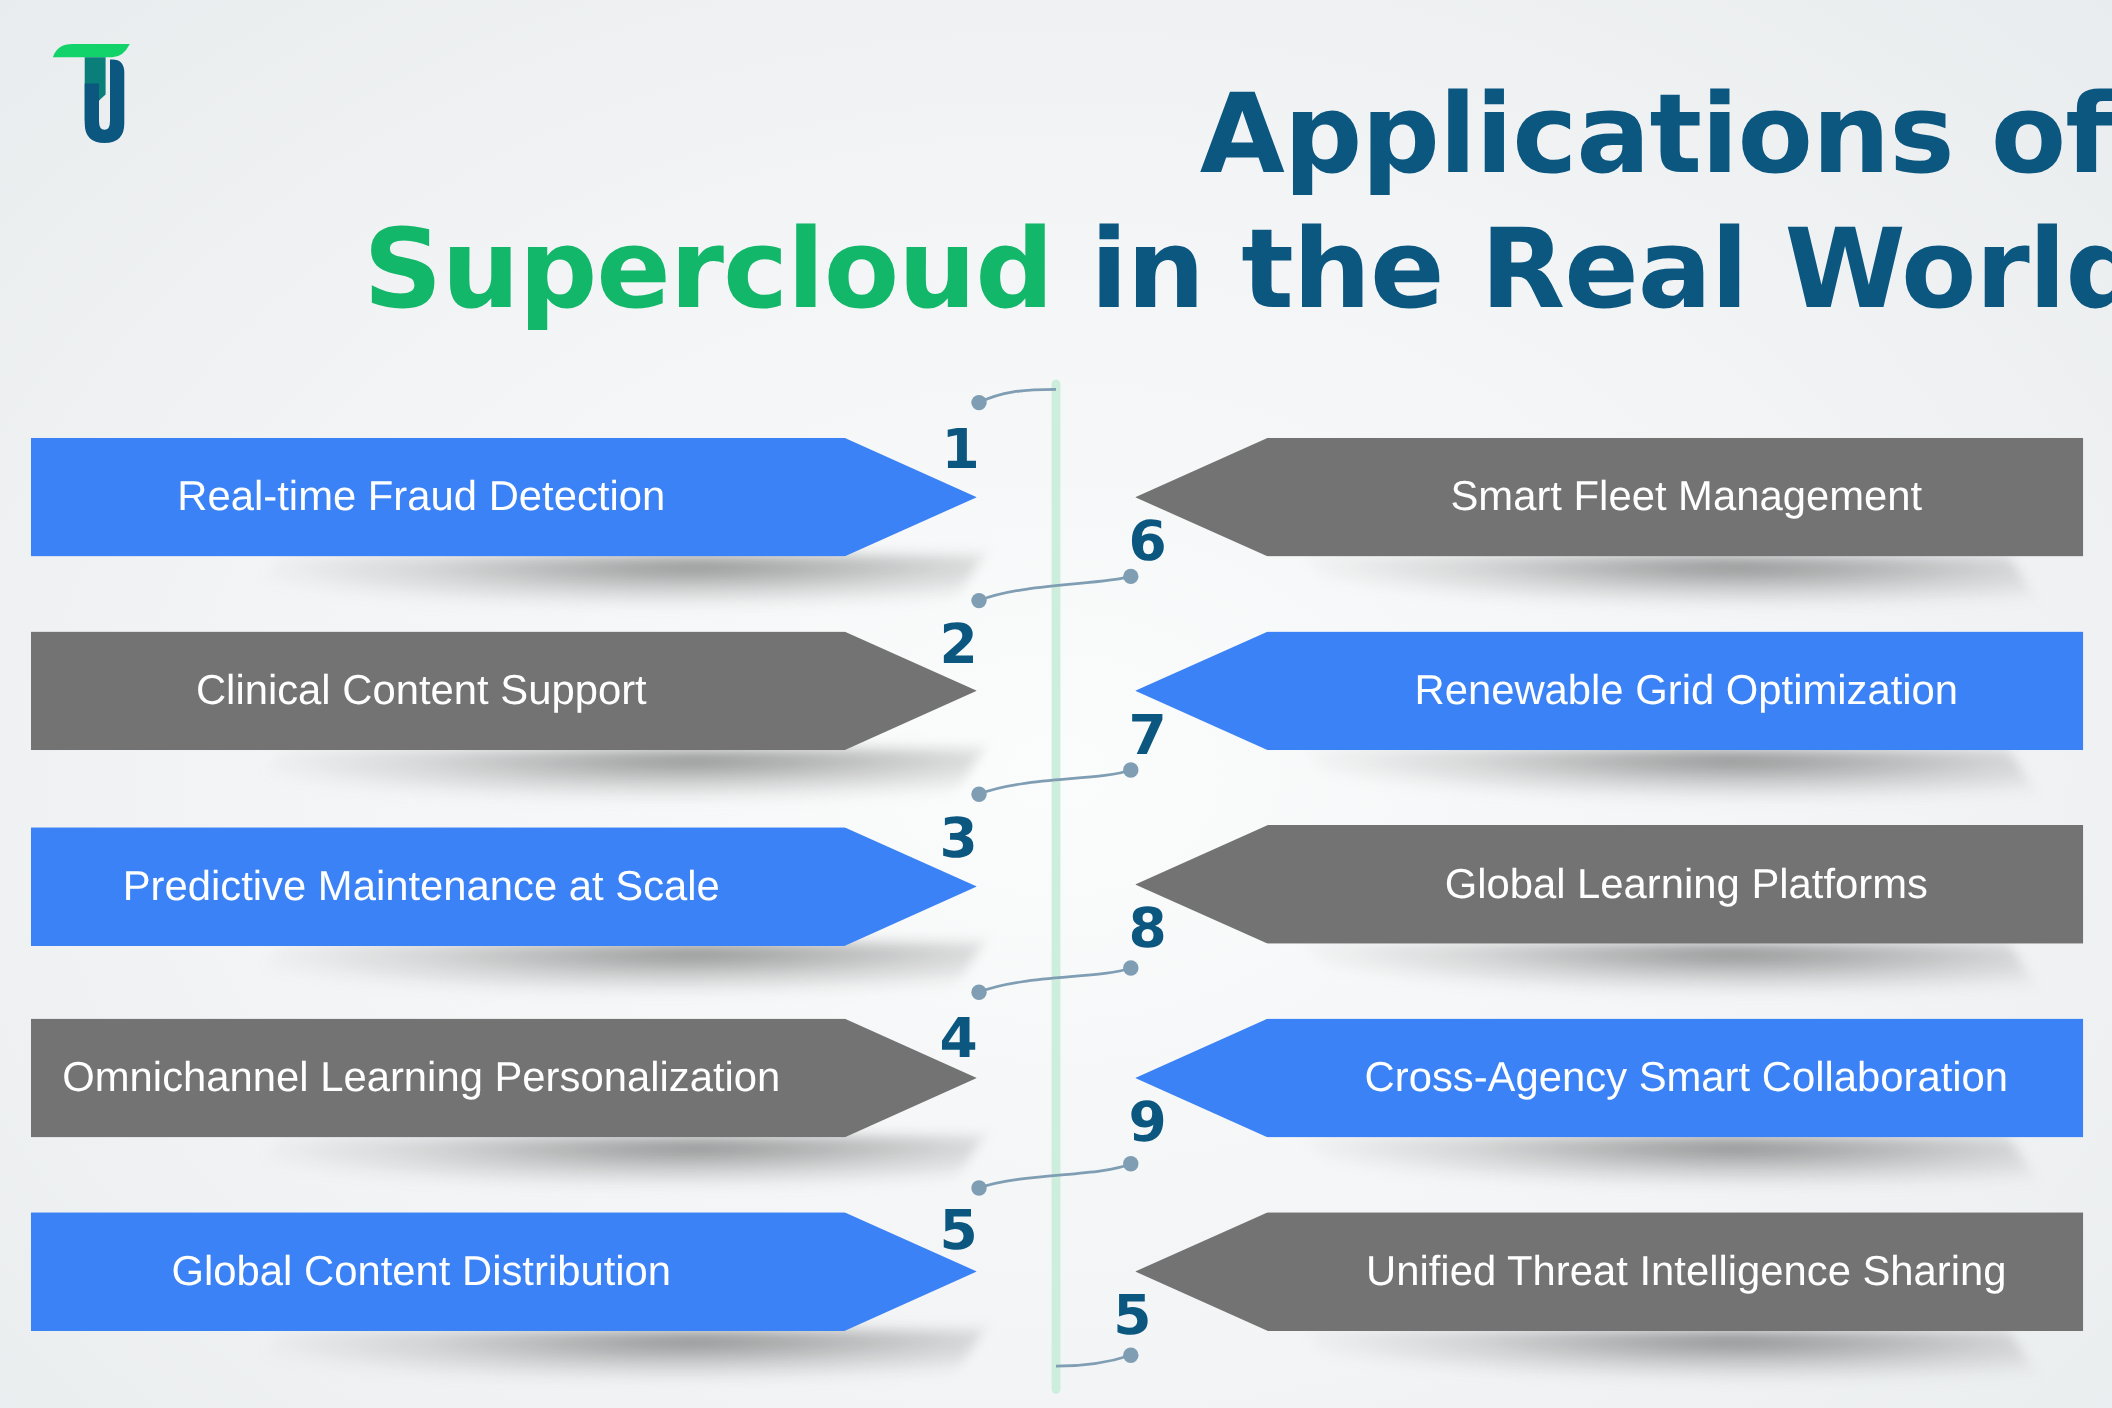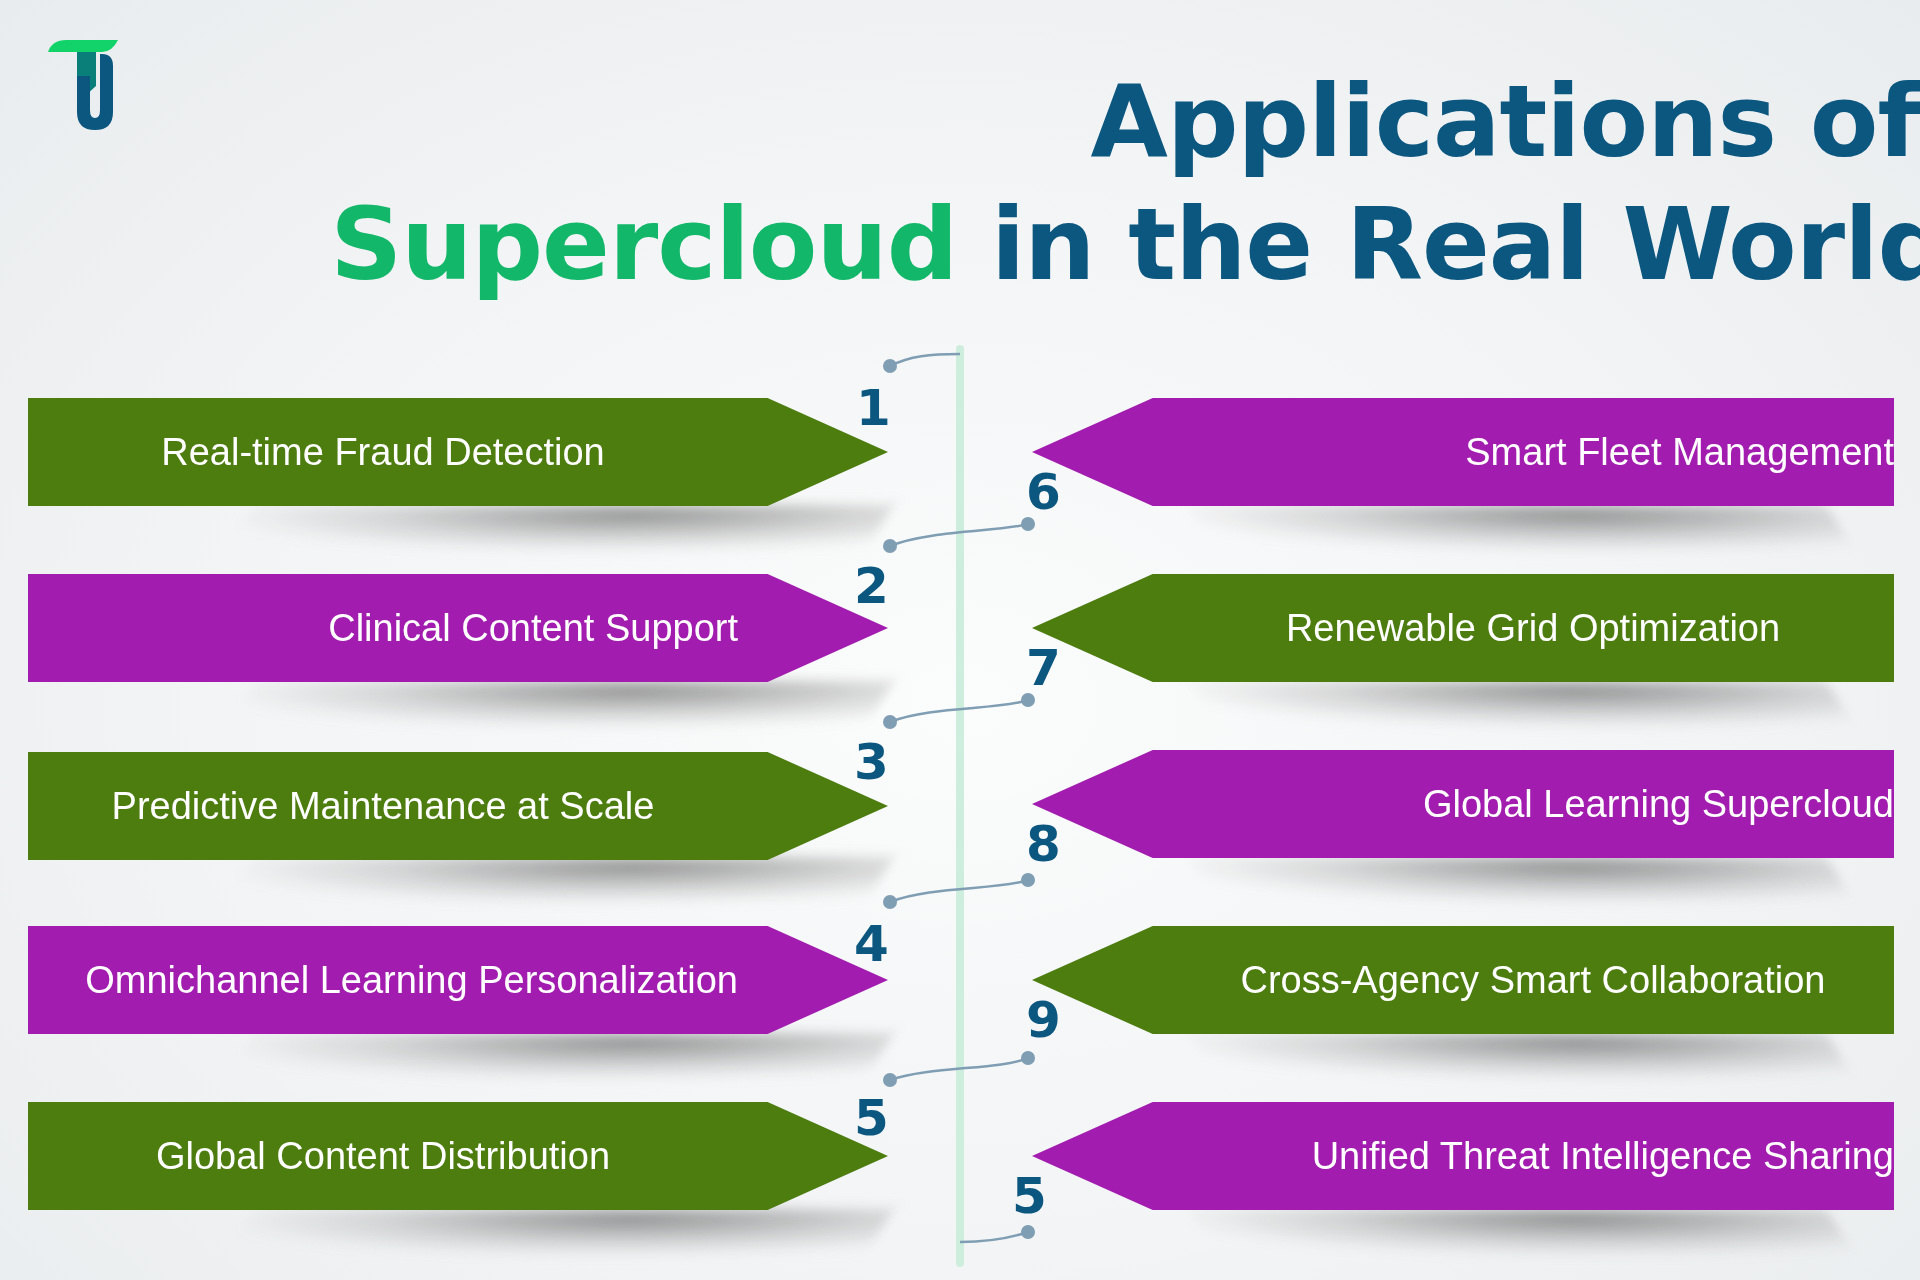--- a/index.html
+++ b/index.html
@@ -38,22 +38,22 @@
     position: absolute; height: 46px;
     background: radial-gradient(ellipse at 60% 20%, rgba(70,70,70,0.55) 0%, rgba(120,120,120,0.25) 45%, rgba(200,200,200,0) 75%);
     filter: blur(6px);
   }
   .shadow.left { left: 240px; width: 640px; transform: skewX(-30deg); }
   .shadow.right { left: 1200px; width: 640px; transform: skewX(30deg); }
   .num {
     position: absolute; font-family: "DejaVu Sans", sans-serif; font-weight: bold;
     color: #0b5780; font-size: 50px; line-height: 56px;
   }
-  .green { background: #4d7c0f; }
-  .teal { background: #a21caf; justify-content: flex-end; }
+  .green { background: #3b82f6; }
+  .teal { background: #737373; }
   svg.connectors { position: absolute; left: 0; top: 0; }
 </style>
 </head>
 <body>
 
 <svg class="logo" viewBox="0 0 90 96">
   <path d="M8 16 Q12 4 26 4 L78 4 Q72 16 62 16 Z" fill="#12d36a"></path>
   <path d="M37 16 L56 16 L56 50 Q46 58 37 74 Z" fill="#0a7f7a"></path>
   <path d="M37 40 L37 76 Q37 94 55 94 Q73 94 73 76 L73 30 Q73 18 62 18 L60 18 L60 74 Q60 82 55 82 Q50 82 50 74 L50 40 Z" fill="#0b5780"></path>
 </svg>
@@ -123,21 +123,21 @@
 <div class="num" style="left:1026px; top:464px">6</div>
 
 <div class="shadow right" style="top:681px"></div>
 <div class="banner right green" style="top:574px">
     <span>Renewable Grid Optimization</span>
   </div>
 <div class="num" style="left:1026px; top:640px">7</div>
 
 <div class="shadow right" style="top:857px"></div>
 <div class="banner right teal" style="top:750px">
-    <span>Global Learning Supercloud</span>
+    <span>Global Learning Platforms</span>
   </div>
 <div class="num" style="left:1026px; top:816px">8</div>
 
 <div class="shadow right" style="top:1033px"></div>
 <div class="banner right green" style="top:926px">
     <span>Cross-Agency Smart Collaboration</span>
   </div>
 <div class="num" style="left:1026px; top:992px">9</div>
 
 <div class="shadow right" style="top:1209px"></div>

